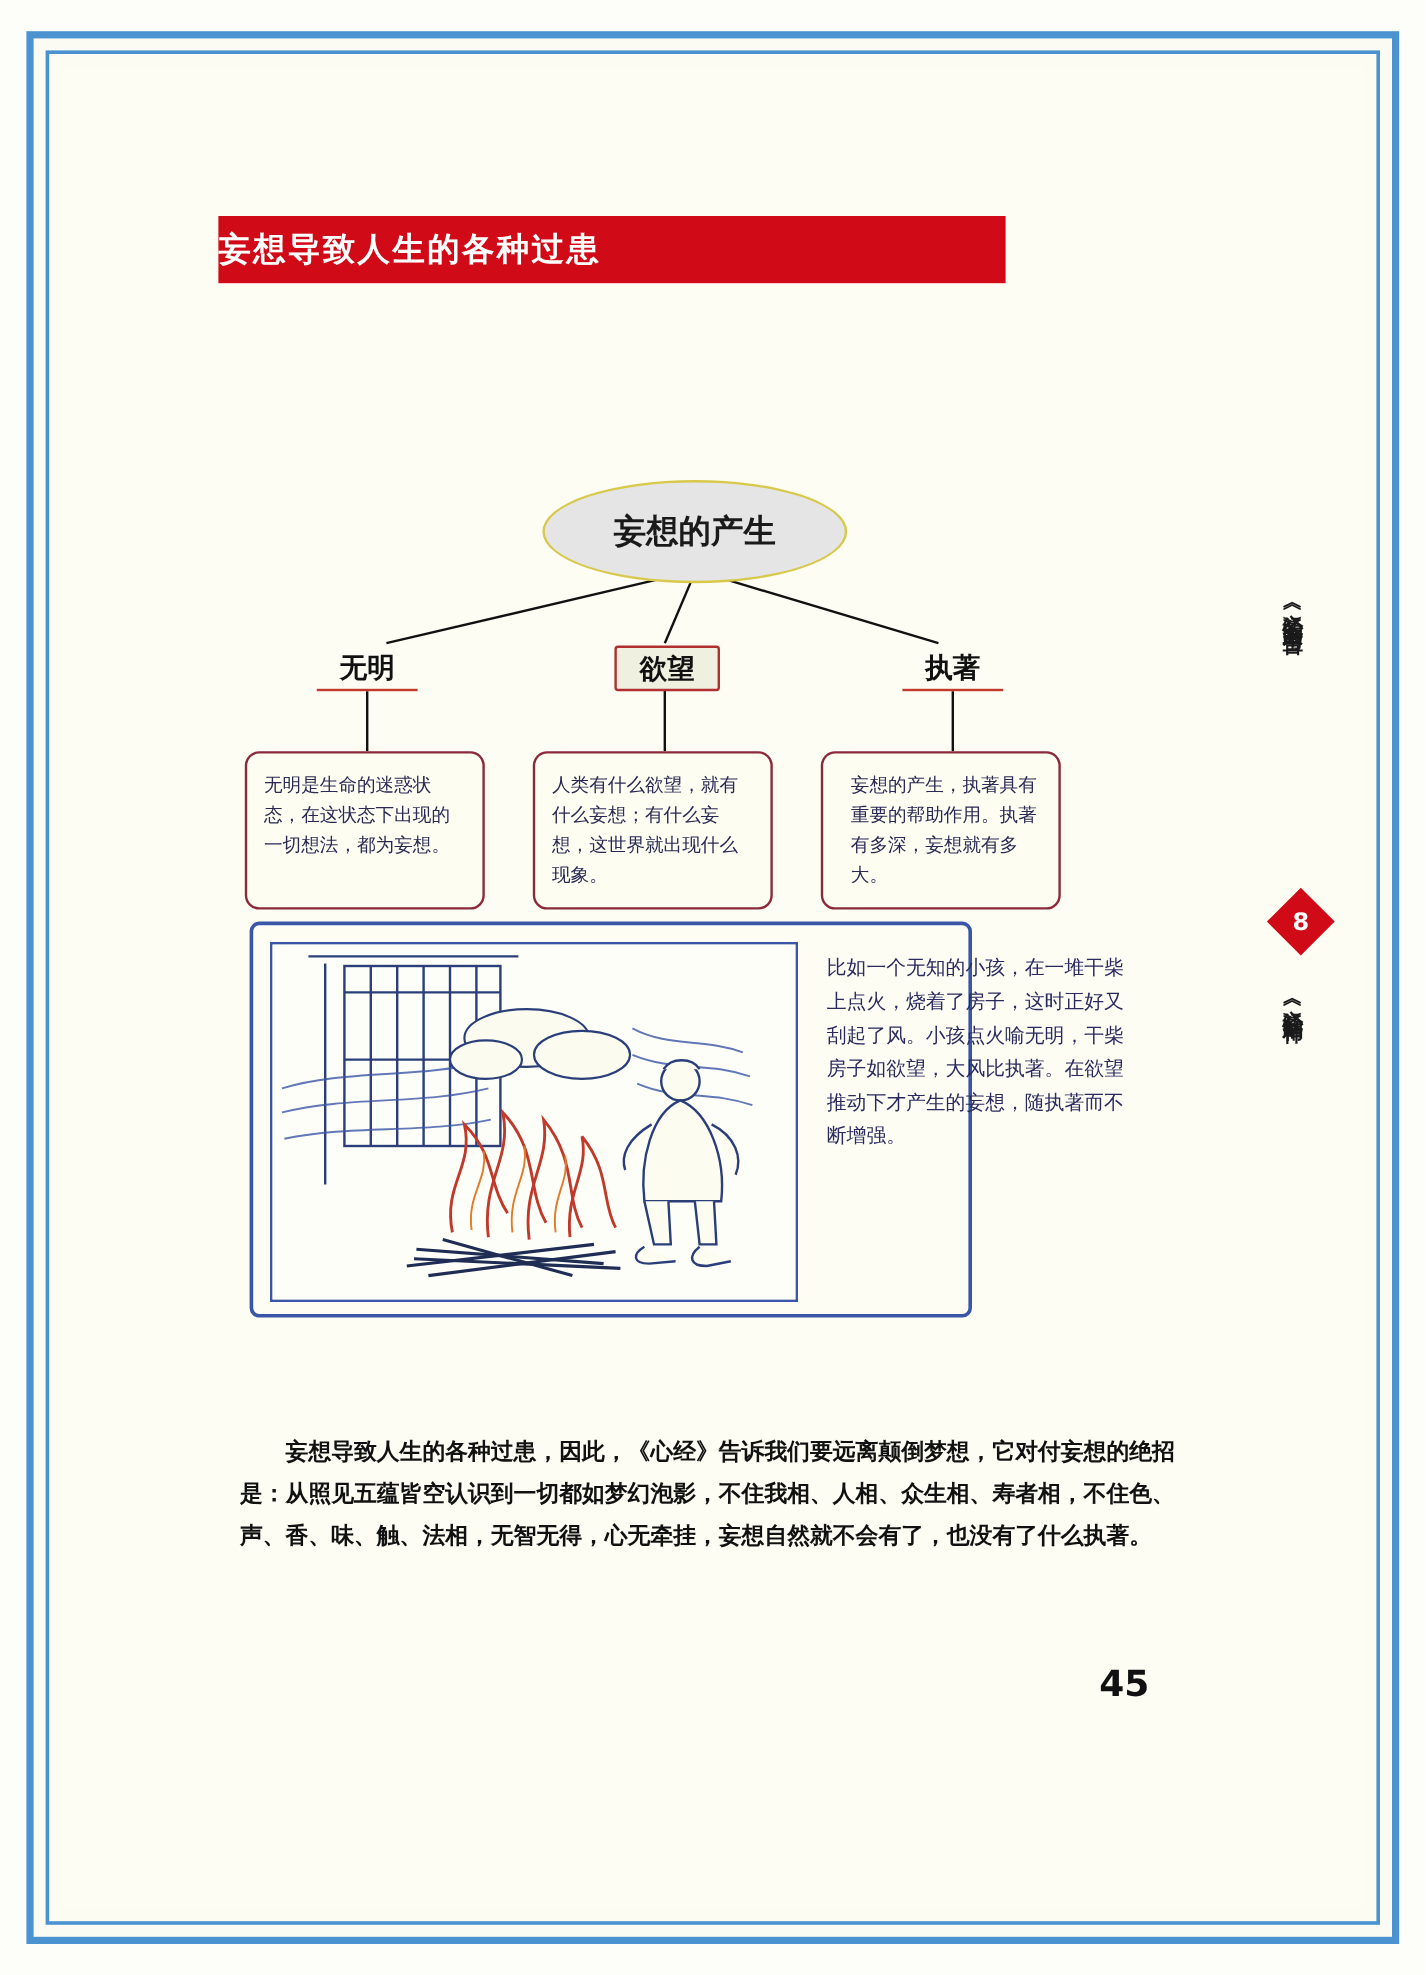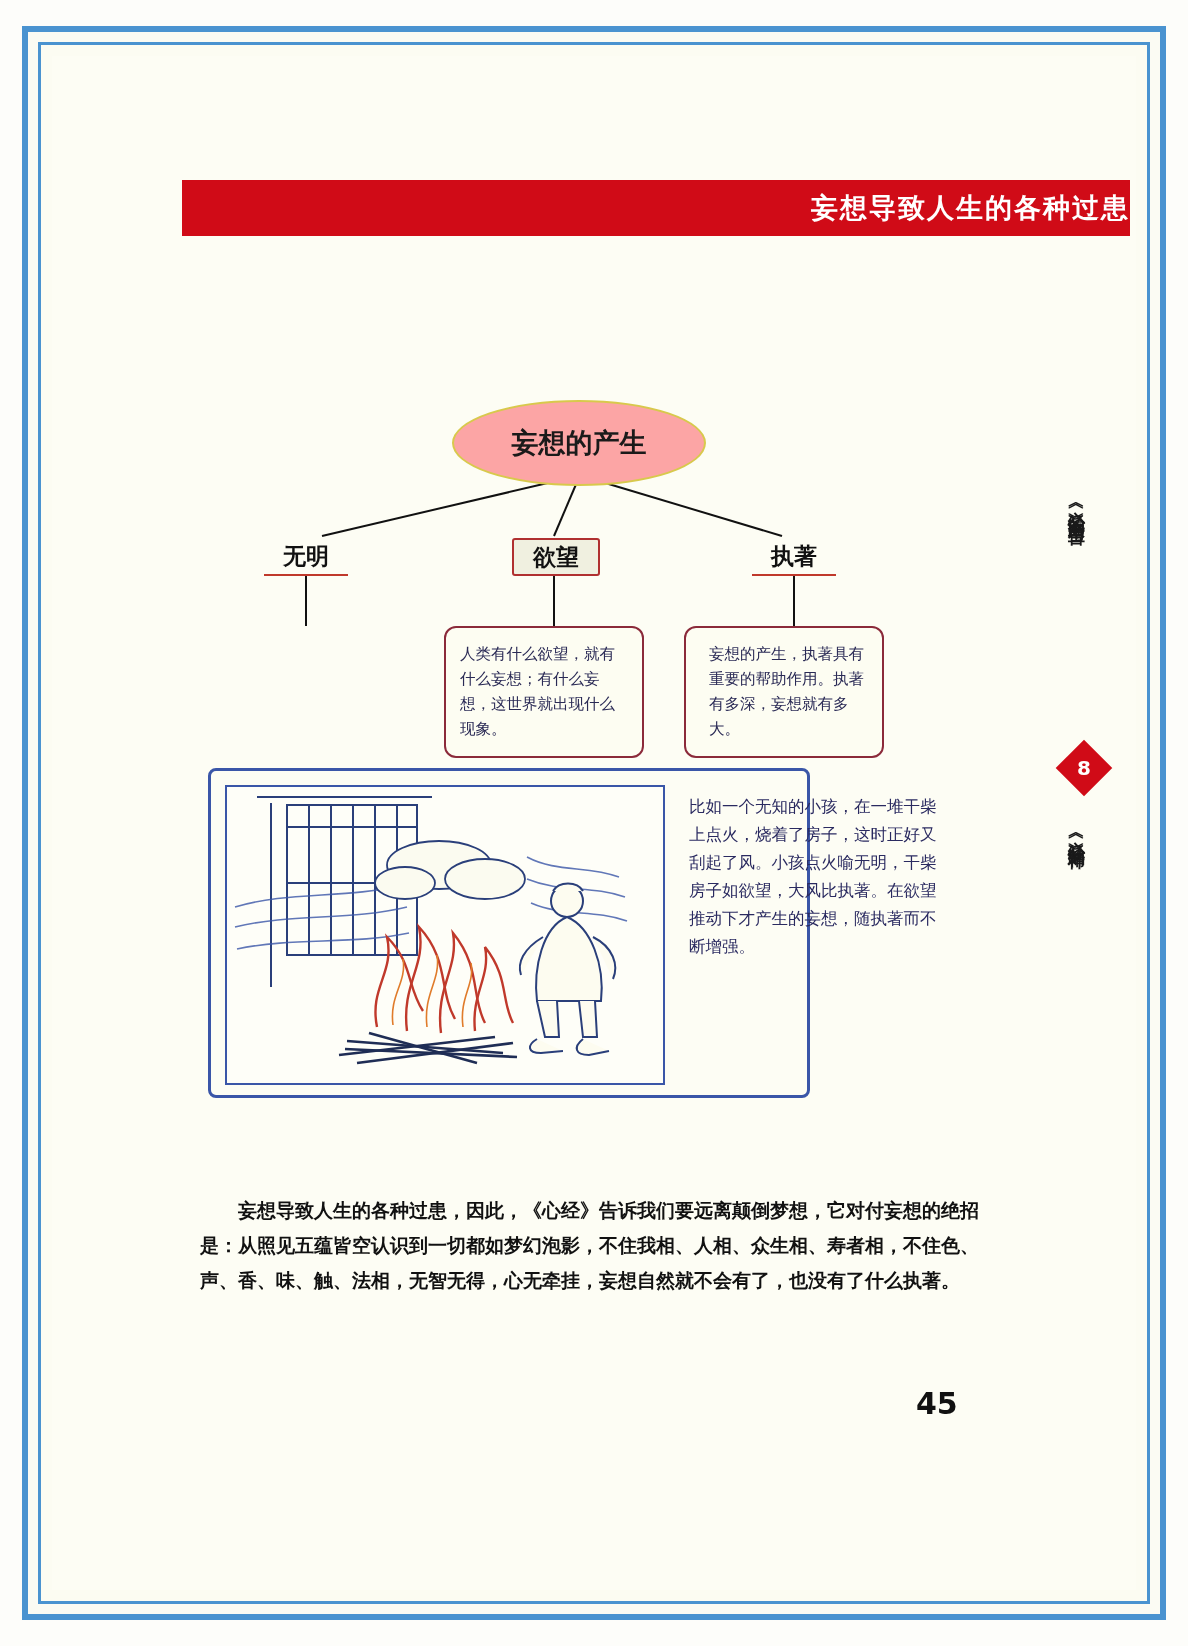--- a/index.html
+++ b/index.html
@@ -47,26 +47,26 @@
     height: 1534px;
     background: #fdfdf4;
     overflow: hidden;
   }
 
   
   .title-banner {
     position: absolute;
     left: 130px;
     top: 124px;
-    width: 948px;
+    width: 656px;
     height: 56px;
     background: #d00b17;
     display: flex;
     align-items: center;
-    justify-content: flex-end;
+    justify-content: flex-start;
   }
   .title-banner .title-text {
     color: #ffffff;
     font-size: 27px;
     font-weight: bold;
     letter-spacing: 2px;
     font-family: "DejaVu Sans", sans-serif;
   }
 
   
@@ -91,21 +91,21 @@
     width: 820px;
     height: 360px;
   }
   .oval {
     position: absolute;
     left: 270px;
     top: 14px;
     width: 250px;
     height: 82px;
     border-radius: 50%;
-    background: #fca5a5;
+    background: #e5e5e5;
     border: 2px solid #d8c94c;
     display: flex;
     align-items: center;
     justify-content: center;
   }
   .oval span {
     font-size: 27px;
     font-weight: bold;
     color: #1a1a1a;
     font-family: "DejaVu Sans", sans-serif;
@@ -284,20 +284,21 @@
       <div class="node node-1">
         <span>无明</span>
       </div>
       <div class="node node-2">
         <span>欲望</span>
       </div>
       <div class="node node-3">
         <span>执著</span>
       </div>
 
+      <div class="box box-1">无明是生命的迷惑状态，在这状态下出现的一切想法，都为妄想。</div>
       <div class="box box-2">人类有什么欲望，就有什么妄想；有什么妄想，这世界就出现什么现象。</div>
       <div class="box box-3">妄想的产生，执著具有重要的帮助作用。执著有多深，妄想就有多大。</div>
     </div>
 
     <div class="panel">
       <div class="panel-inner">
         <svg viewBox="0 0 436 296" width="436" height="296">
           <rect x="0" y="0" width="436" height="296" fill="#fefef8"></rect>
 
           <g stroke="#2a3f7a" stroke-width="2" fill="none">

